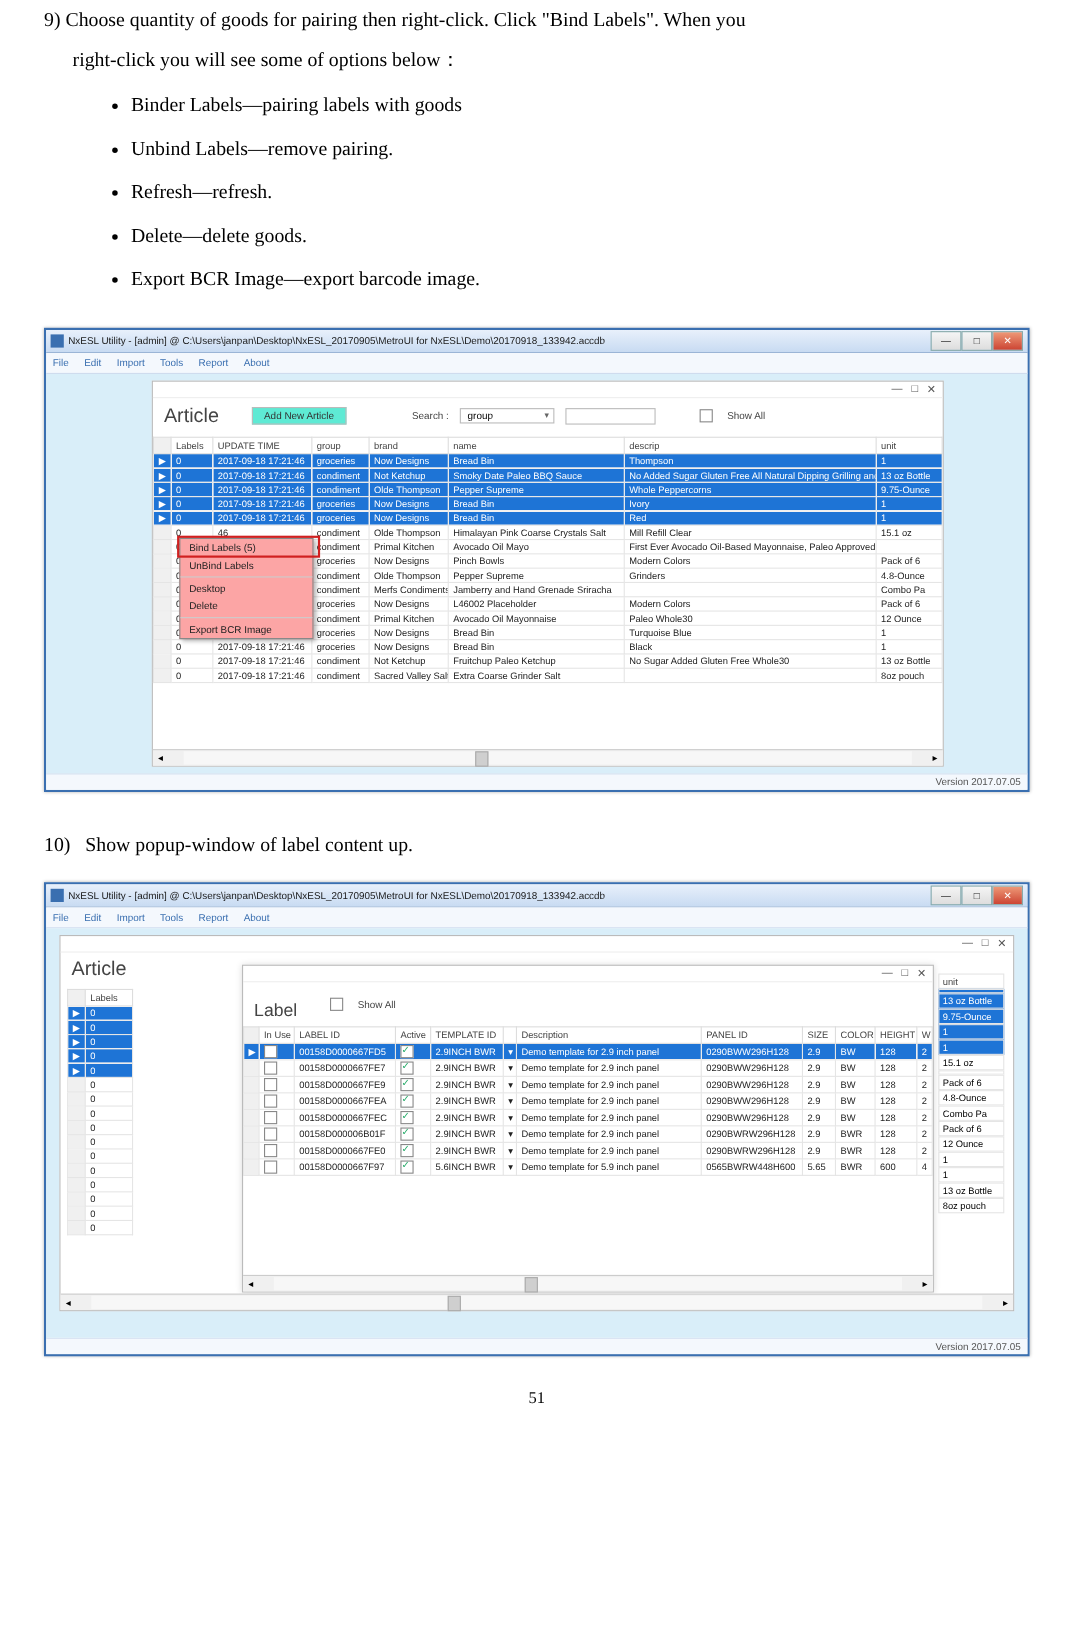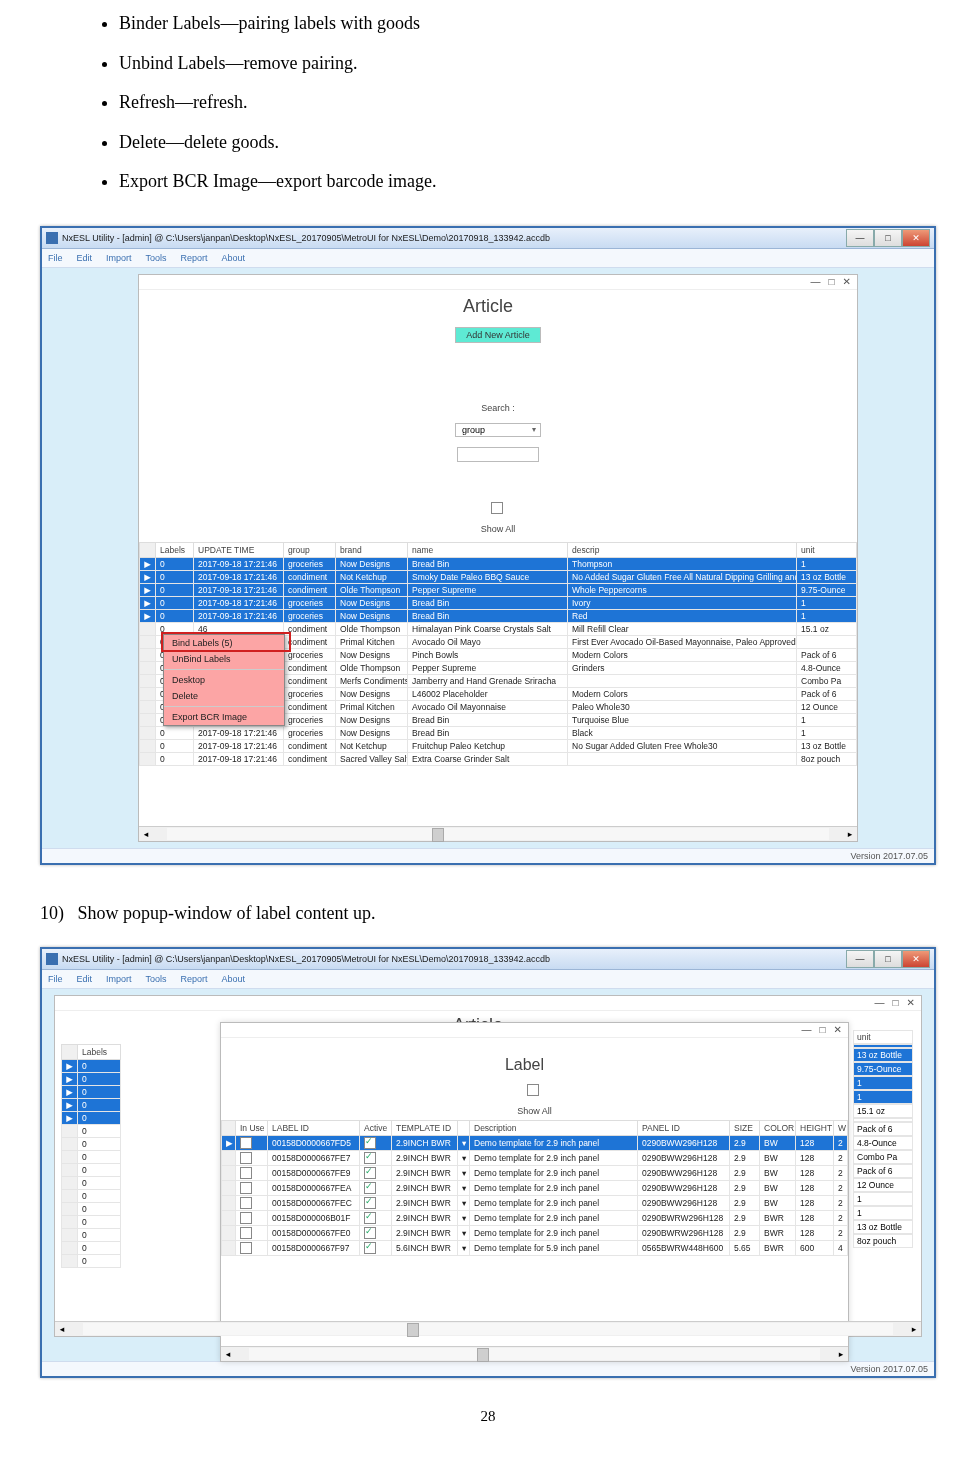--- a/index.html
+++ b/index.html
@@ -97,21 +97,20 @@
   .subwin-hdr {
     height: 14px;
     border-bottom:1px solid #eee;
     display:flex; justify-content:flex-end; align-items:center;
     gap:8px; padding:0 6px; font-size:10px; color:#555;
   }
   .panel-row {
     display:flex; align-items:center;
     padding: 6px 10px 8px 10px;
     gap: 10px;
-    flex-direction: column;
   }
   .panel-title { font-size: 18px; color:#444; font-family:"Segoe UI Light",sans-serif; margin-right:20px; }
   .btn {
     border:1px solid #bbb; background:#5eead4; padding:2px 10px; font-size:9px; color:#333;
   }
   .lbl { font-size:9px; color:#444; }
   .combo {
     border:1px solid #bbb; background:#fff; padding:1px 18px 1px 6px;
     font-size:9px; position:relative; min-width:60px; display:inline-block;
   }
@@ -181,20 +180,25 @@
     left: 165px; top: 26px; right: 72px;
     background:#fff; border:1px solid #bbb;
     box-shadow: 0 0 6px rgba(0,0,0,0.15);
   }
   .pagenum { text-align:center; font-size:15px; margin-top:24px;}
 </style>
 </head>
 <body>
 <div class="page">
 
+<p class="step-text">
+  <span class="step-num">9)</span>
+  <span>Choose  quantity  of  goods  for  pairing  then  right-click.  Click  "Bind  Labels".  When  you</span>
+  <span class="indent">right-click you will see some of options below：</span>
+</p>
 
 <ul class="bullets">
   <li>Binder Labels—pairing labels with goods</li>
   <li>Unbind Labels—remove pairing.</li>
   <li>Refresh—refresh.</li>
   <li>Delete—delete goods.</li>
   <li>Export BCR Image—export barcode image.</li>
 </ul>
 
 <div class="screenshot">
@@ -757,15 +761,15 @@
         <div class="track">
               <div class="thumb"></div>
             </div>
         <span style="width:14px;text-align:center;">▸</span>
       </div>
     </div>
   </div>
   <div class="version">Version 2017.07.05</div>
 </div>
 
-<div class="pagenum">28</div>
+<div class="pagenum">51</div>
 
 </div>
 
 </body></html>

